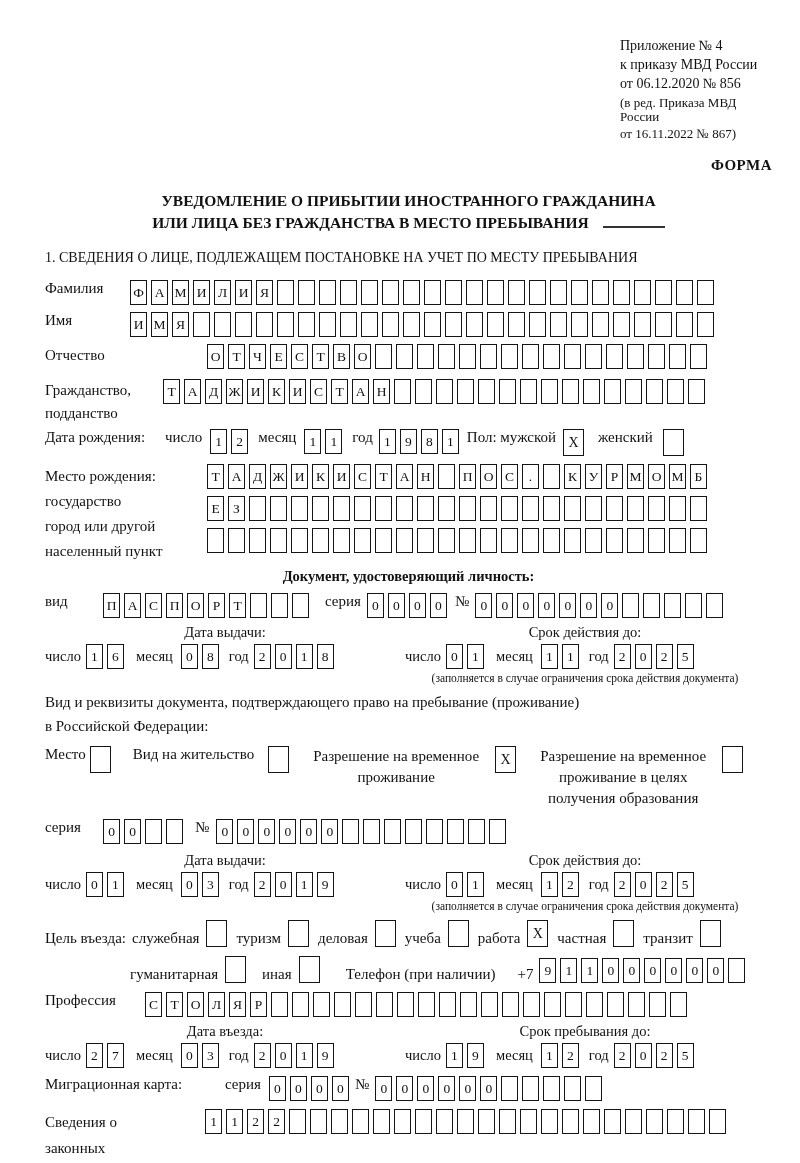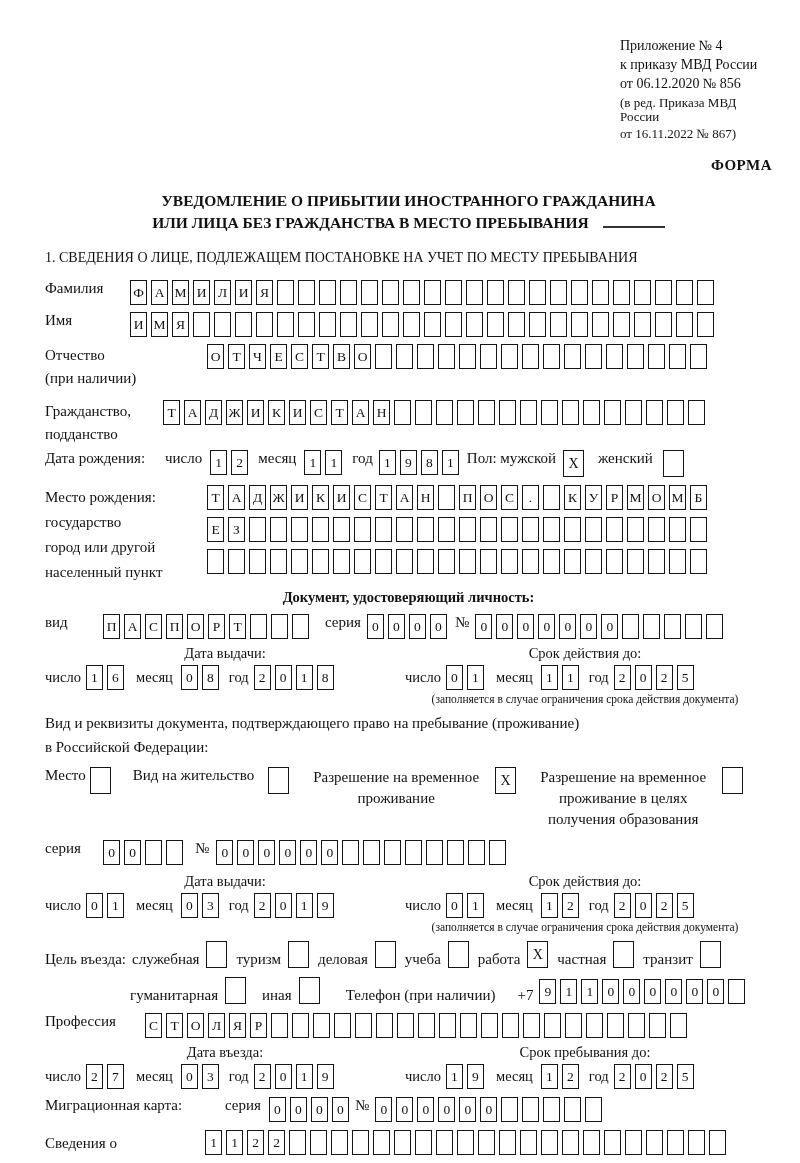--- a/index.html
+++ b/index.html
@@ -135,21 +135,20 @@
         <span class="cell"></span>
         <span class="cell"></span>
         <span class="cell"></span>
         <span class="cell"></span>
       </span>
   </div>
 
   <div class="row top" style="margin-bottom:10px">
     <span class="lblcol" style="width:162px">
       <span style="display:block">Отчество</span>
-      <span style="display:block">(при наличии)</span>
     </span>
     <span class="grid">
         <span class="cell">О</span>
         <span class="cell">Т</span>
         <span class="cell">Ч</span>
         <span class="cell">Е</span>
         <span class="cell">С</span>
         <span class="cell">Т</span>
         <span class="cell">В</span>
         <span class="cell">О</span>

